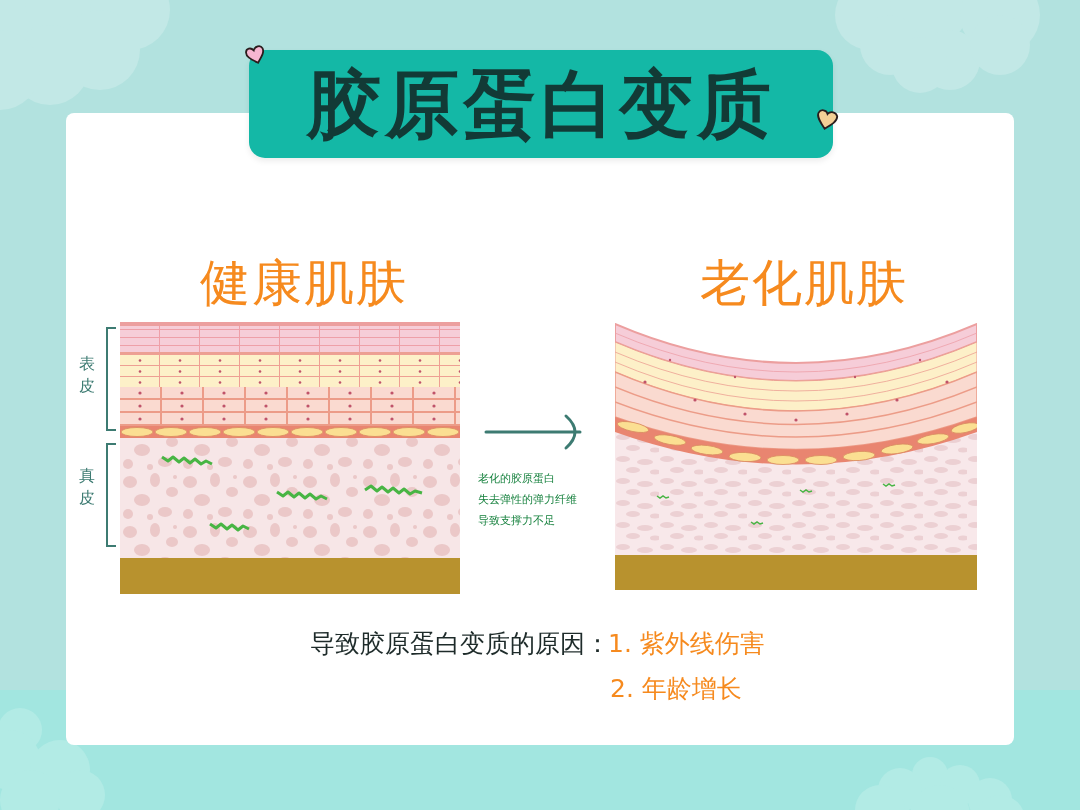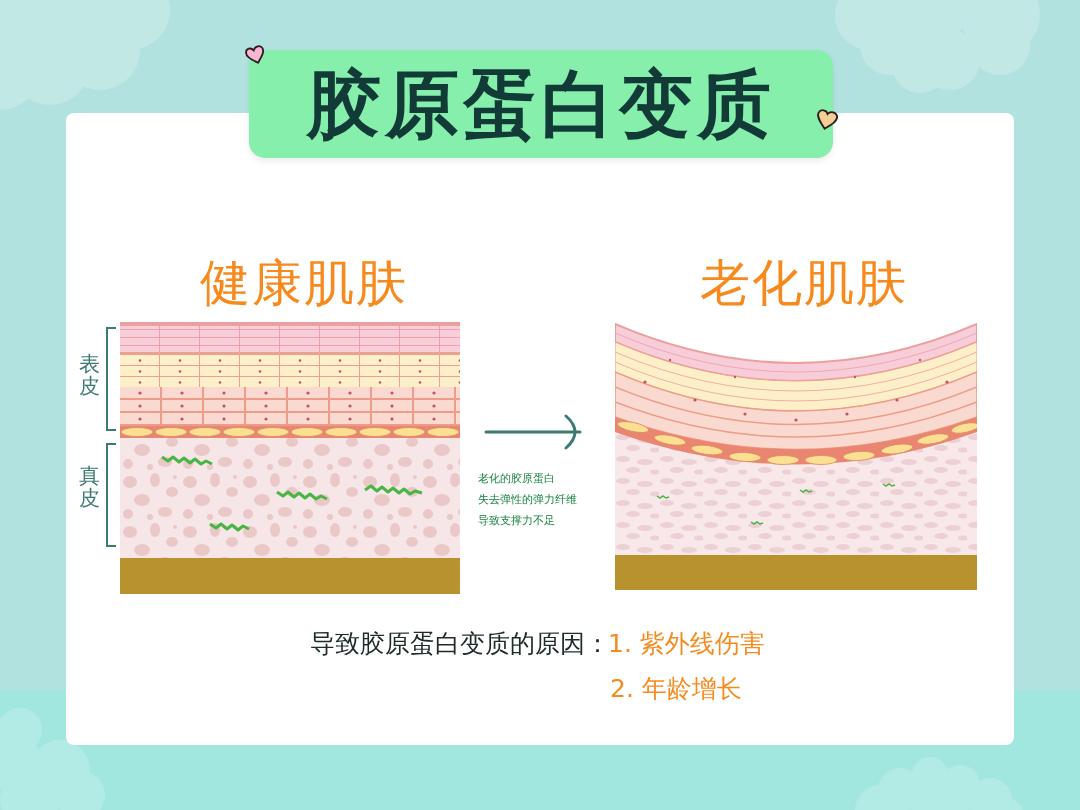--- a/index.html
+++ b/index.html
@@ -12,39 +12,39 @@
     position: absolute; left: 0; top: 690px; width: 1080px; height: 120px;
     background: #a2e6e0;
   }
   .cloud { position: absolute; }
   .card {
     position: absolute; left: 66px; top: 113px; width: 948px; height: 632px;
     background: #ffffff; border-radius: 8px;
   }
   .title-box {
     position: absolute; left: 249px; top: 50px; width: 584px; height: 108px;
-    background: #86efac; border-radius: 16px;
+    background: #14b8a6; border-radius: 16px;
     box-shadow: 0 3px 6px rgba(0,0,0,0.08);
     display: flex; align-items: center; justify-content: center;
   }
   .title-text {
     font-size: 74px; font-weight: bold; color: #123a36; letter-spacing: 4px;
     line-height: 1;
   }
   .heart { position: absolute; }
   .section-title {
     position: absolute; font-size: 50px; color: #f68a1e; letter-spacing: 2px;
     line-height: 1;
   }
   .skin { position: absolute; }
   .bracket {
     position: absolute; border: 2px solid #3d7b72; border-right: none; width: 8px;
   }
   .side-label {
-    position: absolute; font-size: 21px; color: #3d7b72; line-height: 22px; width: 18px;
+    position: absolute; font-size: 16px; color: #3d7b72; line-height: 22px; width: 18px;
   }
   .arrow { position: absolute; left: 484px; top: 412px; }
   .note {
     position: absolute; left: 478px; top: 468px; font-size: 11px; color: #15803d;
     line-height: 21px;
   }
   .cause {
     position: absolute; left: 262px; top: 628px; font-size: 25px; color: #1e2b2a;
     line-height: 32px;
     margin-left: 48px;

